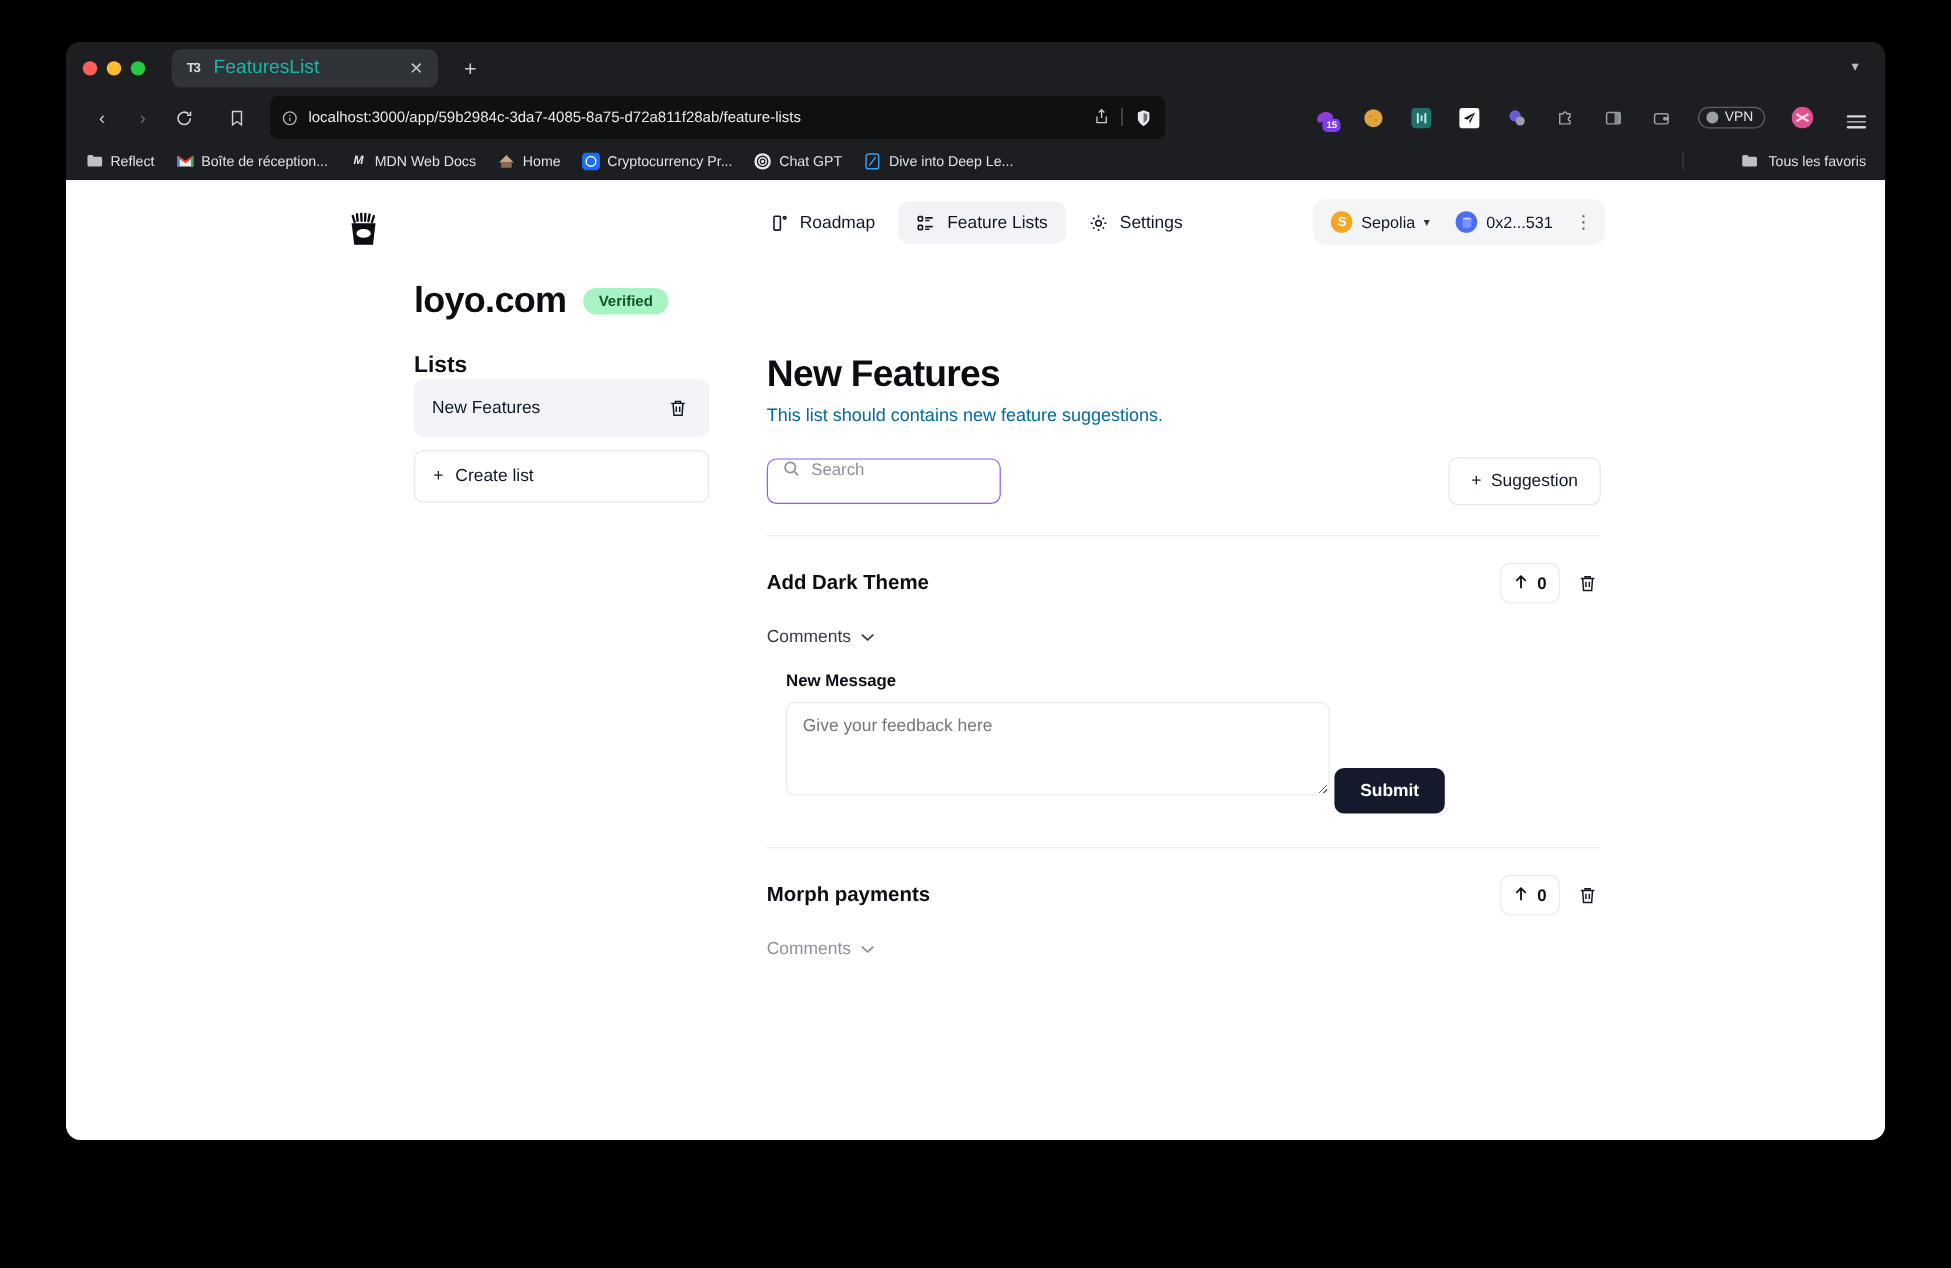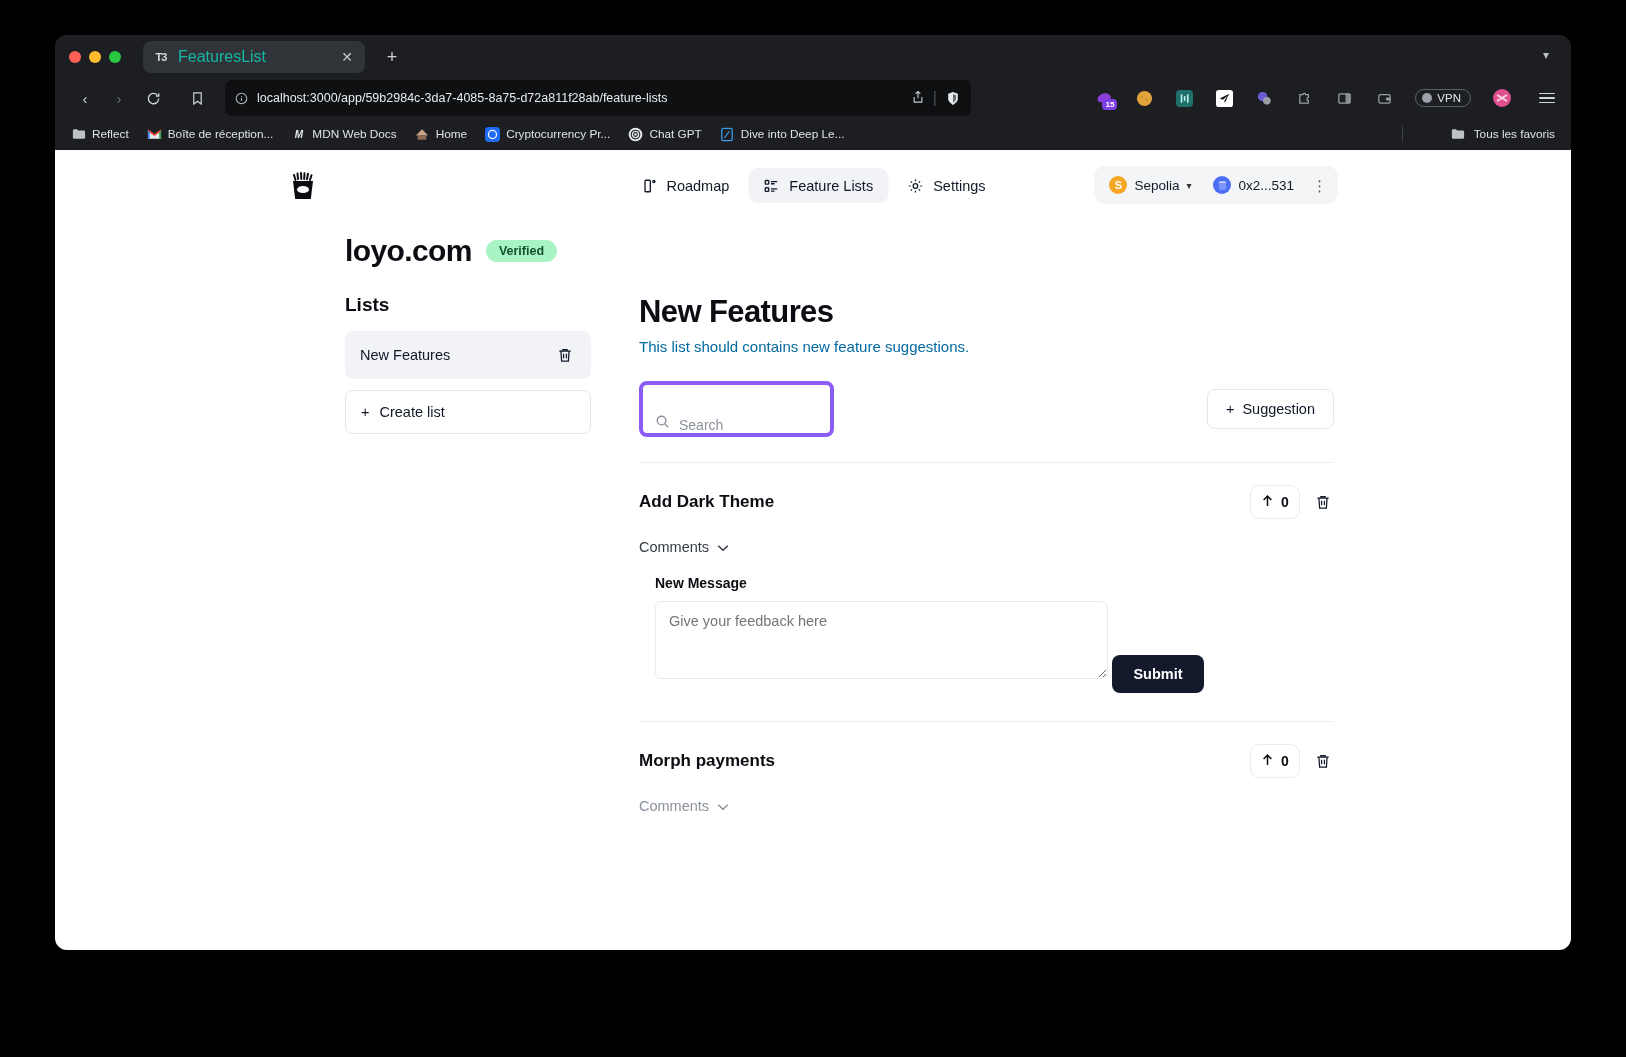--- a/index.html
+++ b/index.html
@@ -103,21 +103,21 @@
   .omni-url {
     flex: 1;
     color: #e8ebee;
     font-size: 12.5px;
     white-space: nowrap; overflow: hidden; text-overflow: ellipsis;
   }
   .omni-share { color: #c7cbd0; font-size: 12px; }
   .omni-sep { color: #4b4f55; }
   .omni-brave { width: 15px; height: 15px; }
 
-  .toolbar-right { display: flex; align-items: center; gap: 22px; margin-left: auto; padding-left: 18px; }
+  .toolbar-right { display: flex; align-items: flex-end; gap: 22px; margin-left: auto; padding-left: 18px; }
   .ext { width: 18px; height: 18px; position: relative; display:flex; align-items:center; justify-content:center; }
   .ext-badge {
     position: absolute; right: -4px; bottom: -3px;
     background: #7b3fe4; color: #fff;
     font-size: 8px; font-weight: 700;
     border-radius: 4px; padding: 0px 3px;
     line-height: 11px;
   }
   .vpn-pill {
     display: flex; align-items: center; gap: 5px;
@@ -147,21 +147,21 @@
   
   .page {
     position: absolute;
     left: 0; top: 115px;
     width: 1516px; height: 800px;
     background: #ffffff;
     overflow: hidden;
   }
 
   .app-nav {
-    display: flex; 
+    display: flex; align-items: center;
     padding: 22px 30px 0 30px;
     position: relative;
     height: 62px;
   }
   .logo { width: 26px; height: 30px; margin-left: 205px; }
   .nav-center {
     position: absolute; left: 50%; transform: translateX(-50%);
     display: flex; align-items: center; gap: 4px;
     top: 18px;
   }
@@ -219,21 +219,21 @@
     border-radius: 999px;
     font-size: 12.5px;
     font-weight: 600;
     padding: 4px 13px;
   }
 
   .content-row { display: flex; padding-left: 290px; margin-top: 26px; }
 
   
   .sidebar { width: 246px; flex-shrink: 0; }
-  .lists-title { font-size: 19px; font-weight: 700; color: #0b0d12; margin-bottom: 15px; }
+  .lists-title { font-size: 19px; font-weight: 700; color: #0b0d12; }
   .list-item {
     display: flex; align-items: center; justify-content: space-between;
     background: #f1f3f6;
     border-radius: 8px;
     padding: 13px 15px;
     font-size: 14.5px;
     color: #111827;
     margin-bottom: 11px;
   }
   .create-list {
@@ -249,24 +249,24 @@
   
   .main { margin-left: 48px; width: 695px; }
   .main-title { font-size: 31px; font-weight: 800; color: #0b0d12; letter-spacing: -0.6px; }
   .main-sub { font-size: 15px; color: #0369a1; margin-top: 8px; }
 
   .toolbar-row {
     display: flex; align-items: center; justify-content: space-between;
     margin-top: 26px;
   }
   .search-box {
-    width: 195px; height: 56px;
-    border: 4px solid #8b5cf6;
+    width: 195px; height: 38px;
+    border: 1px solid #8b5cf6;
     border-radius: 8px;
-    display: flex; align-items: flex-end;
+    display: flex; align-items: flex-start;
     gap: 9px; padding: 0 12px;
     background: #fff;
   }
   .search-ph { color: #8b929c; font-size: 14px; }
   .suggestion-btn {
     border: 1px solid #e4e7eb;
     border-radius: 8px;
     height: 40px;
     display: flex; align-items: center; gap: 8px;
     padding: 0 18px;

